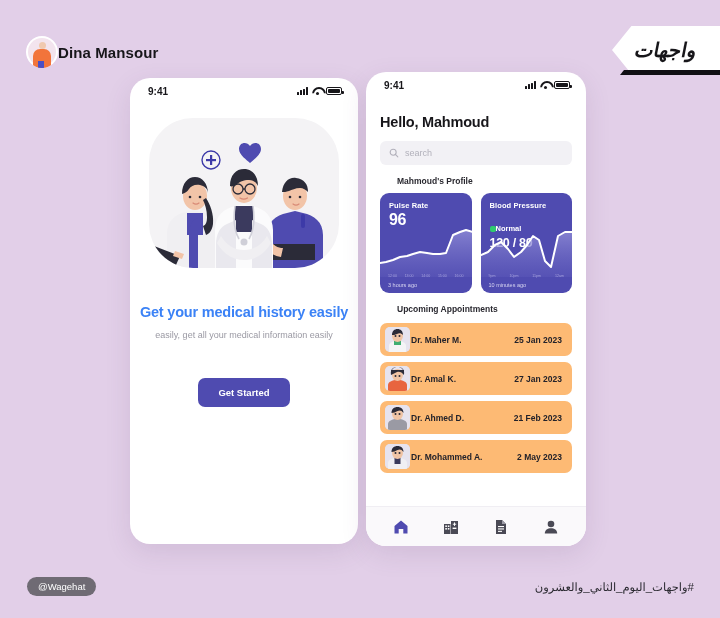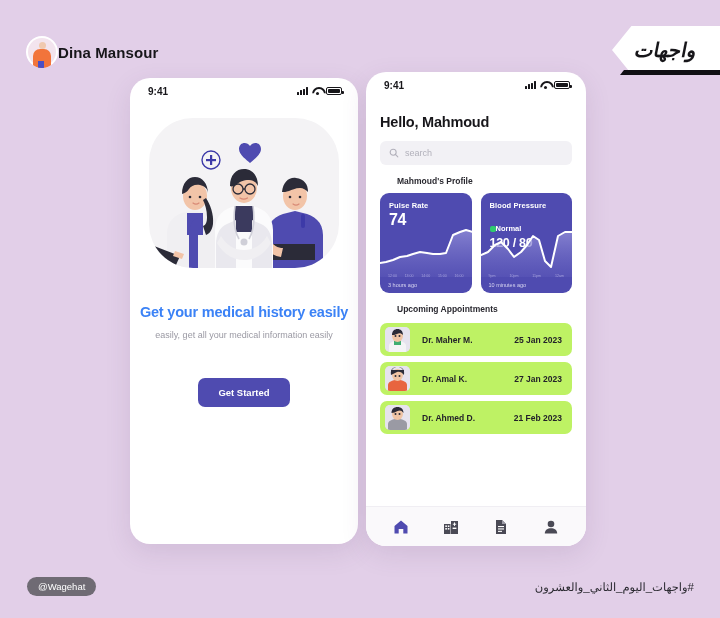--- a/index.html
+++ b/index.html
@@ -160,22 +160,22 @@
   .tabs { display: flex; gap: 8px; margin-top: 6px; }
   .tab {
     flex: 1; height: 26px; border-radius: 7px; border: none; cursor: pointer;
     font-family: inherit; font-size: 9px; font-weight: bold;
   }
   .tab.active { background: #4f4bb0; color: #fff; }
   .tab.inactive { background: #f2f1f5; color: #a6a5b0; }
 
   .appt-list { margin-top: 9px; display: flex; flex-direction: column; gap: 6px; }
   .appt {
-    height: 33px; background: #bef264; border-radius: 7px;
-    display: flex; align-items: center; padding: 0 10px 0 5px; gap: 12px;
+    height: 33px; background: #fdba74; border-radius: 7px;
+    display: flex; align-items: center; padding: 0 10px 0 5px; gap: 1px;
   }
   .appt-avatar {
     width: 25px; height: 25px; border-radius: 5px; flex: none;
     overflow: hidden; position: relative; background: #dcd9e6;
   }
   .appt-name { font-size: 8.5px; font-weight: bold; color: #23222a; flex: 1; }
   .appt-date { font-size: 8.5px; font-weight: bold; color: #23222a; }
 
   .navbar {
     position: absolute; left: 0; right: 0; bottom: 0; height: 40px;
@@ -312,21 +312,21 @@
       <input class="search-input" type="text" placeholder="search" style="">
     </div>
 
     <div class="section-label">Mahmoud's Profile</div>
 
     <div class="cards">
 
       <div class="card">
         <div class="card-head">
           <div class="card-title">Pulse Rate</div>
-          <div class="card-value">74</div>
+          <div class="card-value">96</div>
         </div>
         <svg class="chart" viewBox="0 0 100 58" preserveAspectRatio="none">
           <defs>
               <linearGradient id="g1" x1="0" y1="0" x2="0" y2="1">
             <stop offset="0" stop-color="#8f8bd6" stop-opacity=".85"></stop>
             <stop offset="1" stop-color="#6d69c4" stop-opacity=".25"></stop>
           </linearGradient>
             </defs>
           <path d="M0 44 L6 43 L13 41 L20 38 L27 37 L33 35 L40 33 L47 34 L53 35 L60 35 L66 34 L73 16 L80 13 L86 11 L93 13 L100 21 L100 58 L0 58 Z" fill="url(#g1)"></path>
           <path d="M0 44 L6 43 L13 41 L20 38 L27 37 L33 35 L40 33 L47 34 L53 35 L60 35 L66 34 L73 16 L80 13 L86 11 L93 13 L100 21" fill="none" stroke="#ffffff" stroke-width="2" stroke-linejoin="round" stroke-linecap="round"></path>
@@ -414,20 +414,35 @@
             <ellipse cx="12.5" cy="9" rx="5.5" ry="6" fill="#f0c4a5"></ellipse>
             <path d="M6.5 8c0-4 2.5-6 6-6s6 2 6 6c-2-3-4-3-6-2s-4 2-6 2z" fill="#2b2b38"></path>
             <circle cx="10.5" cy="9" r="1" fill="#2b2b38"></circle>
               <circle cx="14.5" cy="9" r="1" fill="#2b2b38"></circle>
           </svg>
         </div>
         <div class="appt-name">Dr. Ahmed D.</div>
         <div class="appt-date">21 Feb 2023</div>
       </div>
 
+      <div class="appt">
+        <div class="appt-avatar">
+          <svg viewBox="0 0 25 25">
+              <rect width="25" height="25" fill="#e6e3ee"></rect>
+            <path d="M3 25v-6c0-3 4-5 9.5-5S22 16 22 19v6z" fill="#f0eff3"></path>
+            <rect x="9.5" y="13" width="6" height="7" fill="#3a3a5c"></rect>
+            <ellipse cx="12.5" cy="9" rx="5.5" ry="6" fill="#f0c4a5"></ellipse>
+            <path d="M6.5 8c0-4 2.5-6 6-6s6 2 6 6c-2-3-4-3-6-2s-4 2-6 2z" fill="#2b2b38"></path>
+            <circle cx="10.5" cy="9" r="1" fill="#2b2b38"></circle>
+              <circle cx="14.5" cy="9" r="1" fill="#2b2b38"></circle>
+          </svg>
+        </div>
+        <div class="appt-name">Dr. Mohammed A.</div>
+        <div class="appt-date">2 May 2023</div>
+      </div>
     </div>
   </div>
 
   <div class="navbar">
     <button class="navbtn">
       <svg width="16" height="16" viewBox="0 0 16 16">
         <path d="M8 1.5 1.5 7v7.5h4.2V10h4.6v4.5h4.2V7z" fill="#4f4bb0"></path>
       </svg>
     </button>
     <button class="navbtn">

